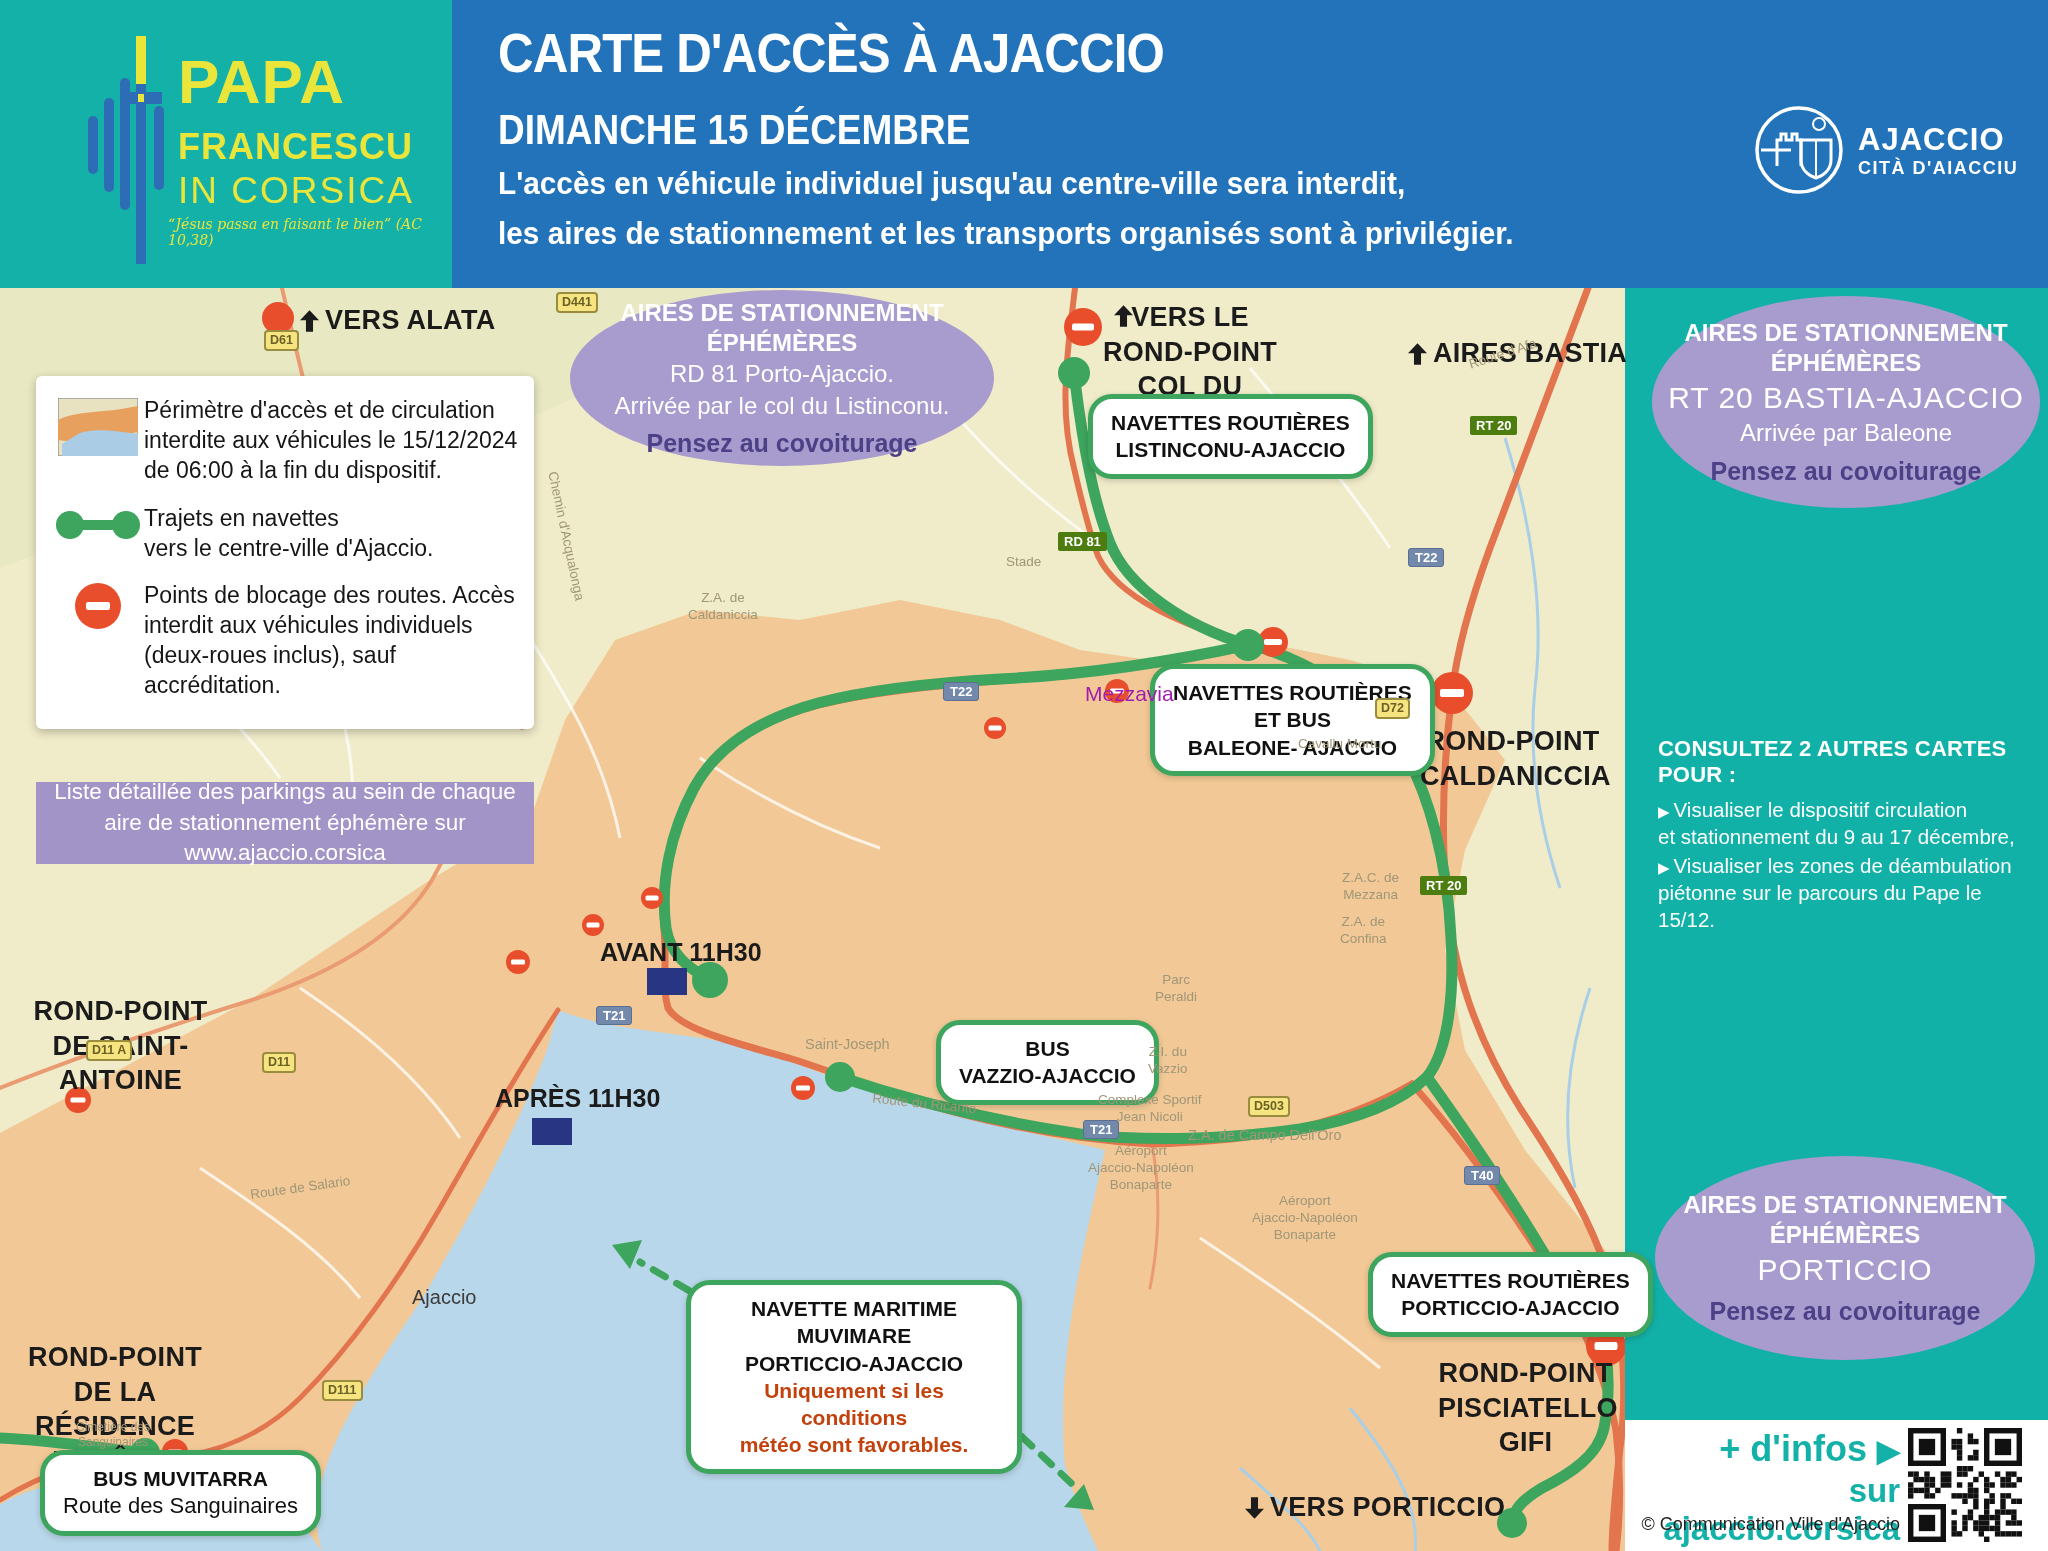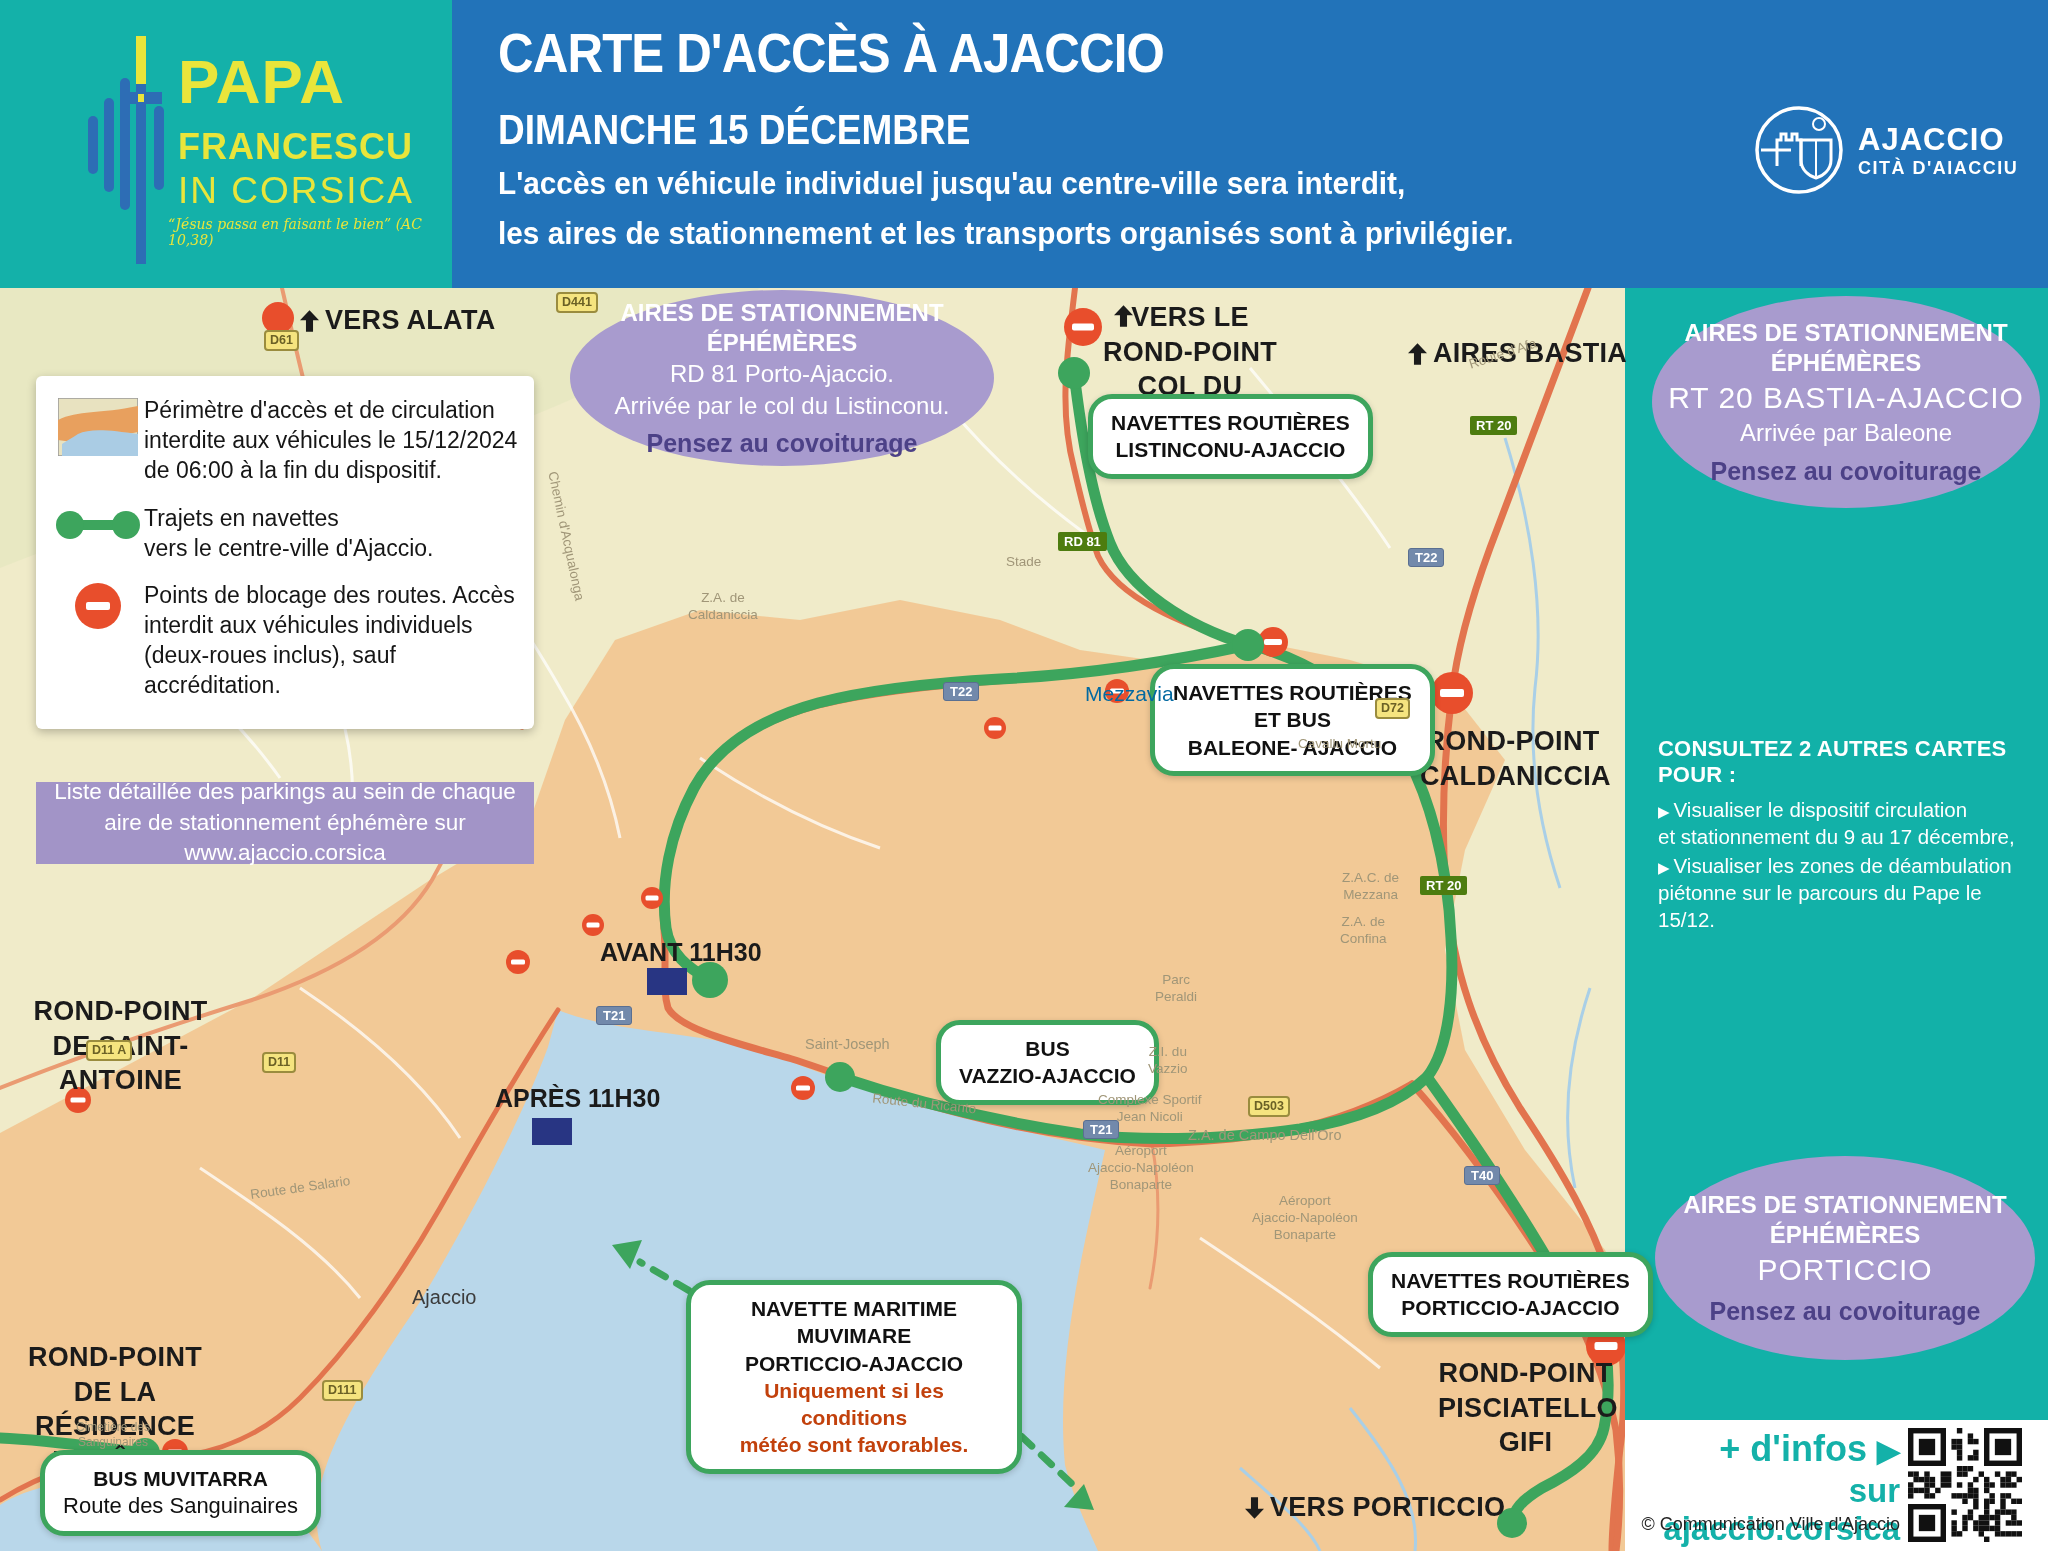--- a/index.html
+++ b/index.html
@@ -63,21 +63,21 @@
   .navy-sq{width:46px;height:32px;background:#283583;}
   .legend-banner{left:36px;top:782px;width:498px;height:82px;background:#a294c7;color:#fff;
                  display:flex;align-items:center;justify-content:center;text-align:center;
                  font-size:22.5px;line-height:1.35;padding:0 14px;box-sizing:border-box;}
 
   
   .lbl{font-weight:800;color:#1b1b1b;font-size:27px;line-height:1.28;text-align:center;
        letter-spacing:.3px;}
   .lbl-left{text-align:left;}
   .time-lbl{font-weight:800;color:#1b1b1b;font-size:25px;}
-  .place{color:#0369a1;font-size:21px;}
+  .place{color:#a21caf;font-size:21px;}
   .fade{color:#a09678;font-size:13.5px;line-height:1.25;text-align:center;}
   .arr{width:19px;height:22px;fill:#1b1b1b;vertical-align:-3px;margin-right:6px;}
   .arr-d{transform:rotate(180deg);}
 
   .callout{background:#fff;border:5px solid #3da55d;border-radius:24px;
            padding:10px 18px;text-align:center;font-size:21px;font-weight:800;color:#111;
            line-height:1.3;box-shadow:0 2px 6px rgba(0,0,0,.18);}
   .callout .sub{font-weight:400;font-size:22px;}
   .callout .warn{color:#c2410c;font-weight:700;}
 

